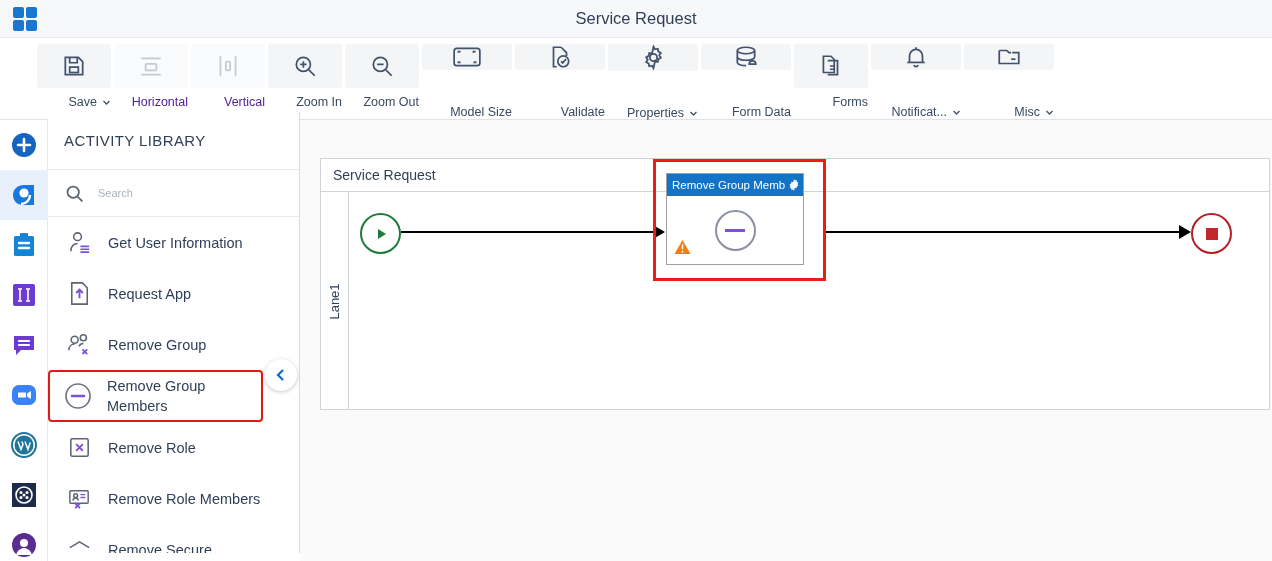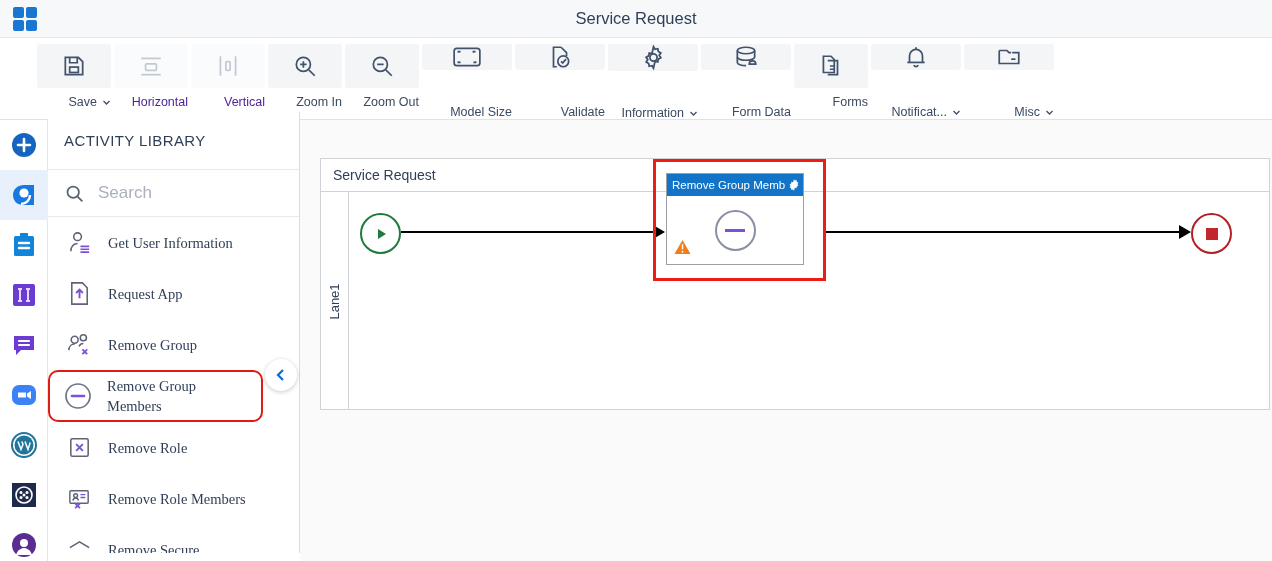--- a/index.html
+++ b/index.html
@@ -96,44 +96,43 @@
     font-size: 15px; letter-spacing: .4px;
     color: #2f3f57;
     border-bottom: 1px solid #e7eaed;
   }
   .lib-search {
     height: 47px; display: flex; align-items: center;
     gap: 11px; padding-left: 16px;
     border-bottom: 1px solid #e7eaed;
   }
   .lib-search input {
-    border: 0; outline: 0; font-size: 17px;
+    border: 0; outline: 0; font-size: 11px;
     color: #0f766e; width: 170px;
     font-family: "Liberation Sans", sans-serif;
     background: transparent;
   }
   .lib-search input::placeholder { color: #a9b1bd; }
   .lib-list { }
   .lib-row {
     display: flex; align-items: center; gap: 14px;
     padding: 0 10px 0 16px;
     min-height: 51px;
     cursor: pointer;
-    font-family: Liberation Serif, serif;
   }
   .lib-row .lib-ico {
     width: 30px; height: 30px; flex: 0 0 30px;
     display: flex; align-items: center; justify-content: center;
   }
   .lib-row .lib-txt {
     font-size: 14.5px; color: #2f3f57; line-height: 20px;
   }
   .lib-row.selected {
     border: 2.5px solid #e01b16;
-    border-radius: 10px;
+    border-radius: 4px;
     margin: 0 36px 0 0;
     padding-left: 13px;
     min-height: 52px;
   }
   .collapse-btn {
     position: absolute; left: 265px; top: 359px;
     width: 32px; height: 32px; border-radius: 50%;
     background: #ffffff;
     box-shadow: 0 1px 4px rgba(0,0,0,.22);
     display: flex; align-items: center; justify-content: center;
@@ -331,21 +330,21 @@
   </div>
 
   <div class="tb-item tb-wide">
     <div class="tb-iconbox">
       <svg width="27" height="27" viewBox="0 0 24 24" fill="none" stroke="#42526b" stroke-width="1.6">
         <circle cx="12" cy="12" r="3.2"></circle>
         <path d="M12 2.5l1.3 2.2 2.5-.5.5 2.5 2.2 1.3-1.4 2.1 1.4 2.1-2.2 1.3-.5 2.5-2.5-.5L12 21.5l-1.3-2.2-2.5.5-.5-2.5-2.2-1.3 1.4-2.1-1.4-2.1 2.2-1.3.5-2.5 2.5.5z"></path>
       </svg>
     </div>
     <div class="tb-label">
-      <span>Information</span>
+      <span>Properties</span>
       <svg class="caret" viewBox="0 0 12 12" fill="none" stroke="#42526b" stroke-width="1.8">
           <path d="M2 4l4 4 4-4"></path>
         </svg>
     </div>
   </div>
 
   <div class="tb-item tb-wide">
     <div class="tb-iconbox">
       <svg width="26" height="26" viewBox="0 0 24 24" fill="none" stroke="#42526b" stroke-width="1.6">
         <ellipse cx="12" cy="6" rx="8" ry="3"></ellipse>

